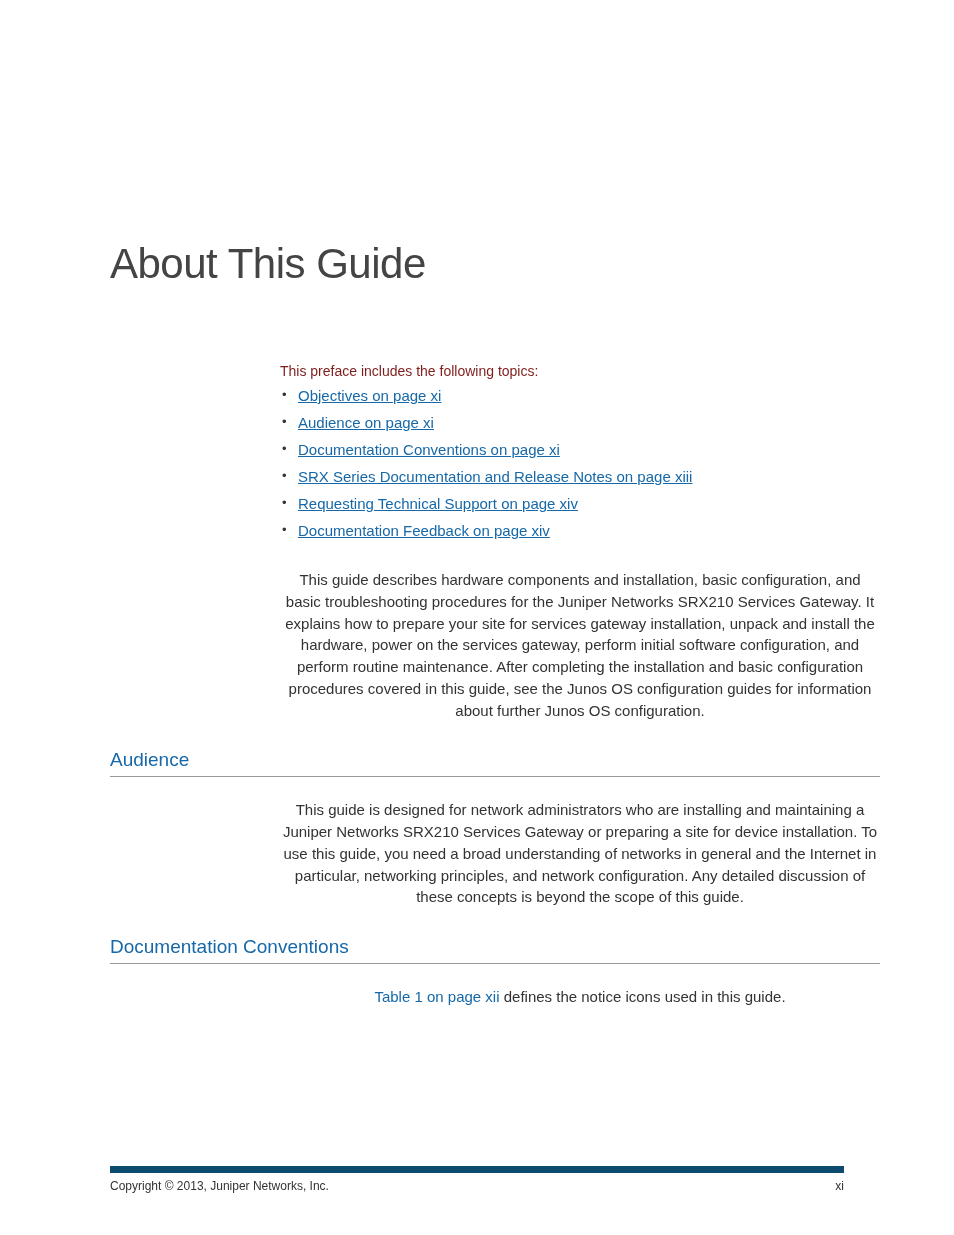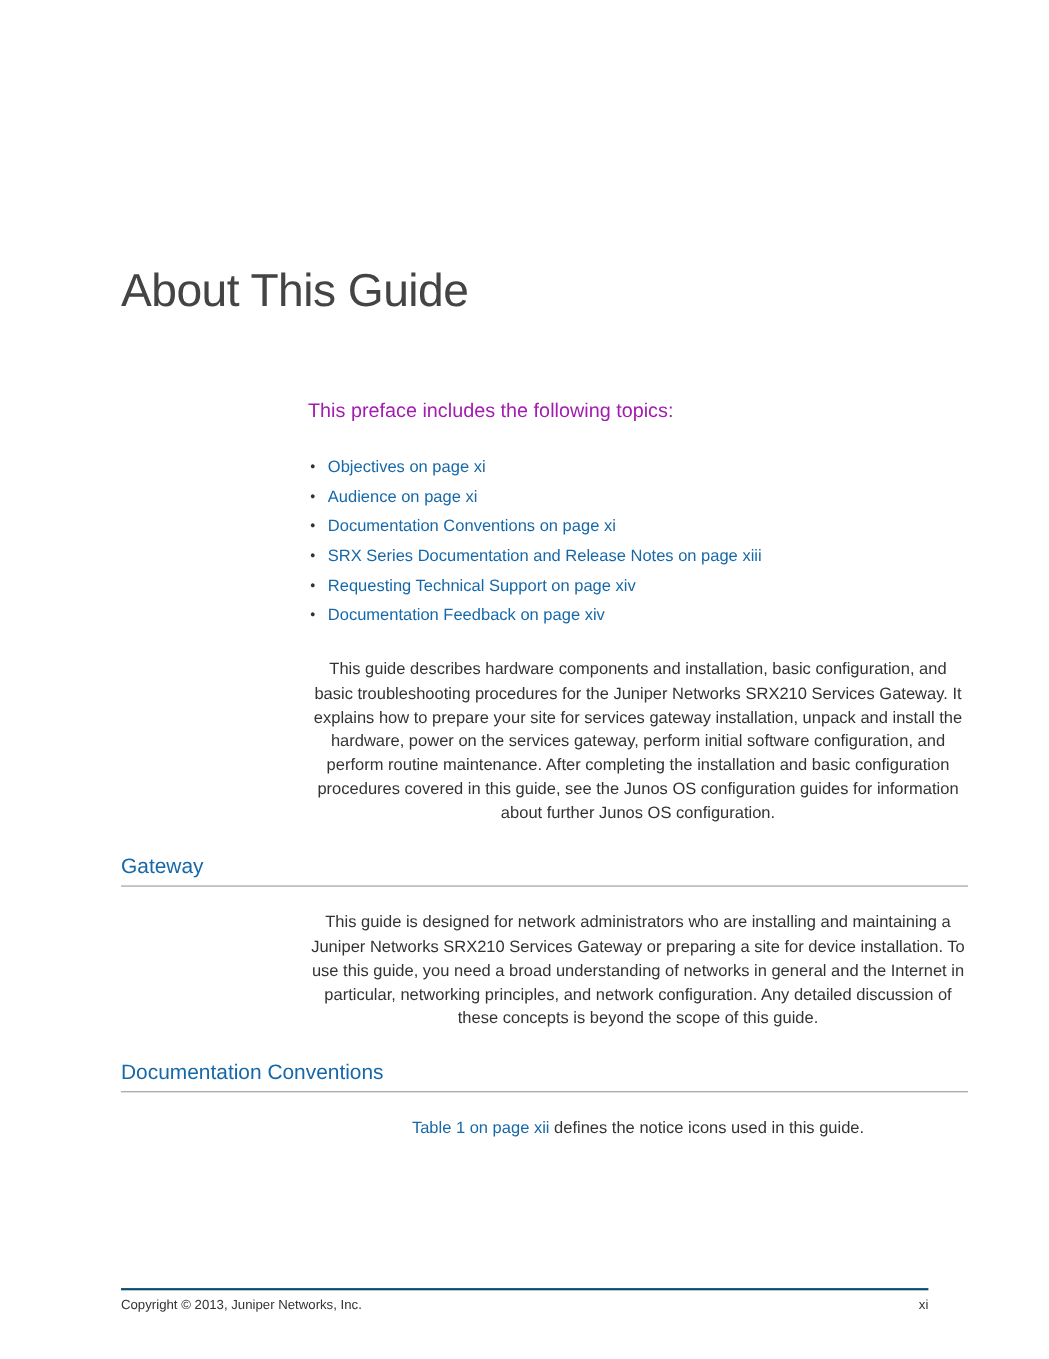--- a/index.html
+++ b/index.html
@@ -22,23 +22,23 @@
     .main-title {
       font-size: 42px;
       font-weight: 300;
       color: #444;
       margin-top: 130px;
       margin-bottom: 75px;
       letter-spacing: -0.5px;
     }
     .intro-text {
       margin-left: 170px;
-      font-size: 18px;
-      color: #a21caf;
-      margin-bottom: 32px;
+      font-size: 14px;
+      color: #7f1d1d;
+      margin-bottom: 8px;
     }
     .topic-list {
       margin-left: 170px;
       list-style: none;
       margin-bottom: 30px;
     }
     .topic-list li {
       font-size: 15px;
       margin-bottom: 10px;
       position: relative;
@@ -46,20 +46,21 @@
     }
     .topic-list li::before {
       content: "•";
       position: absolute;
       left: 2px;
       color: #333;
       font-size: 13px;
     }
     .topic-list li .link-text {
       color: #1668a8;
+      text-decoration: underline;
     }
     .section-heading {
       font-size: 19px;
       color: #1668a8;
       font-weight: normal;
       padding-bottom: 5px;
       border-bottom: 1px solid #999;
       margin-bottom: 22px;
     }
     .section-body {
@@ -71,21 +72,21 @@
       text-align: center;
     }
     .section-body .link-text {
       color: #1668a8;
     }
     .footer {
       position: absolute;
       bottom: 42px;
       left: 110px;
       right: 110px;
-      border-top: 2px solid #0c4a6e;
+      border-top: 7px solid #0c4a6e;
       padding-top: 6px;
       display: flex;
       justify-content: space-between;
       font-size: 12px;
       color: #333;
     }
   </style>
 </head>
 <body>
 
@@ -99,21 +100,21 @@
     <li><span class="link-text">Objectives on page xi</span></li>
     <li><span class="link-text">Audience on page xi</span></li>
     <li><span class="link-text">Documentation Conventions on page xi</span></li>
     <li><span class="link-text">SRX Series Documentation and Release Notes on page xiii</span></li>
     <li><span class="link-text">Requesting Technical Support on page xiv</span></li>
     <li><span class="link-text">Documentation Feedback on page xiv</span></li>
   </ul>
 
   <p class="section-body">This guide describes hardware components and installation, basic configuration, and basic troubleshooting procedures for the Juniper Networks SRX210 Services Gateway. It explains how to prepare your site for services gateway installation, unpack and install the hardware, power on the services gateway, perform initial software configuration, and perform routine maintenance. After completing the installation and basic configuration procedures covered in this guide, see the Junos OS configuration guides for information about further Junos OS configuration.</p>
 
-  <h2 class="section-heading">Gateway</h2>
+  <h2 class="section-heading">Audience</h2>
   <p class="section-body">This guide is designed for network administrators who are installing and maintaining a Juniper Networks SRX210 Services Gateway or preparing a site for device installation. To use this guide, you need a broad understanding of networks in general and the Internet in particular, networking principles, and network configuration. Any detailed discussion of these concepts is beyond the scope of this guide.</p>
 
   <h2 class="section-heading">Documentation Conventions</h2>
   <p class="section-body">
     <span class="link-text">Table 1 on page xii</span><span> defines the notice icons used in this guide.</span>
   </p>
 
   <div class="footer">
     <span>Copyright © 2013, Juniper Networks, Inc.</span>
     <span>xi</span>

